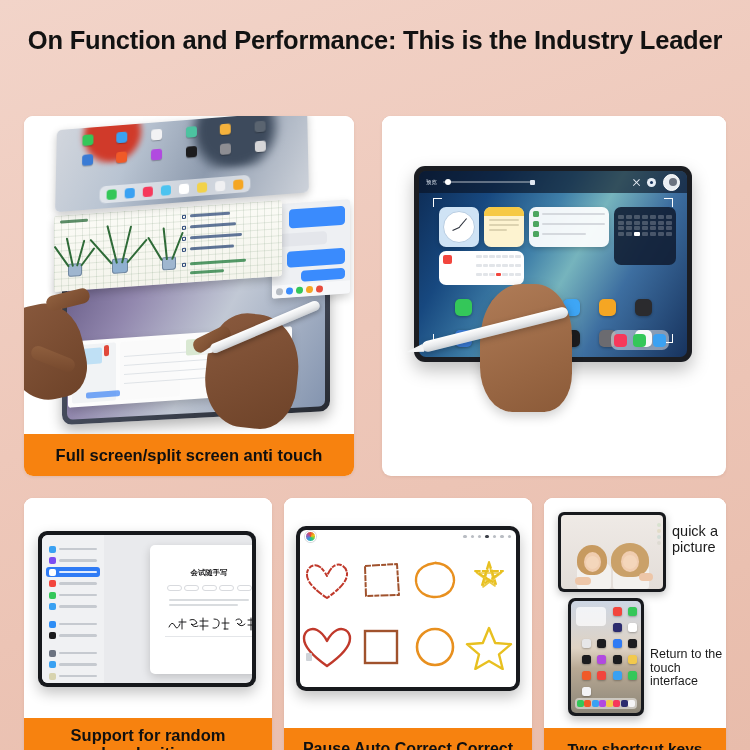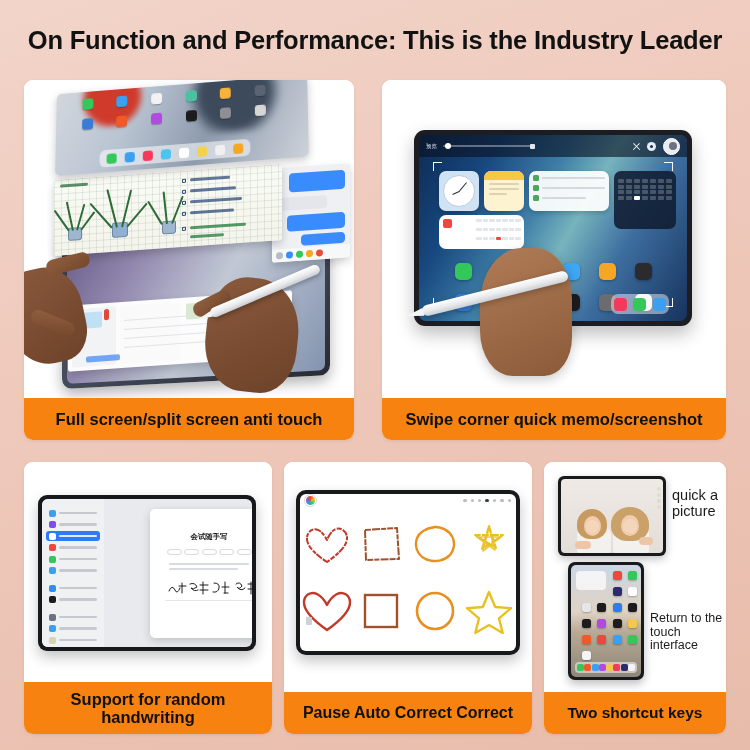--- a/index.html
+++ b/index.html
@@ -25,20 +25,21 @@
     white-space: nowrap;
   }
 
   
   .panel {
     position: absolute;
     background: #ffffff;
     border-radius: 9px;
     overflow: hidden;
     box-shadow: 0 1px 3px rgba(120,70,50,0.12);
+    margin-top: 36px;
   }
   .panel-media {
     position: absolute;
     top: 0; left: 0; right: 0;
     overflow: hidden;
     background: #ffffff;
   }
   .caption {
     position: absolute;
     left: 0; right: 0; bottom: 0;
@@ -539,21 +540,20 @@
               <i style="background:#34c759"></i>
               <i style="background:#3aa1f2"></i>
           </div>
         </div>
       </div>
 
       <div class="p2-hand"></div>
       <div class="p2-pen"></div>
     </div>
   </div>
-  <div class="caption">Swipe corner quick memo/screenshot</div>
 </div>
 
 <div class="panel" id="panel-handwriting">
   <div class="panel-media">
     <div class="p3-stage">
       <div class="p3-tab">
         <div class="p3-screen">
           <div class="p3-side">
             <div class="p3-row">
                 <b style="background:#3aa1f2"></b>

